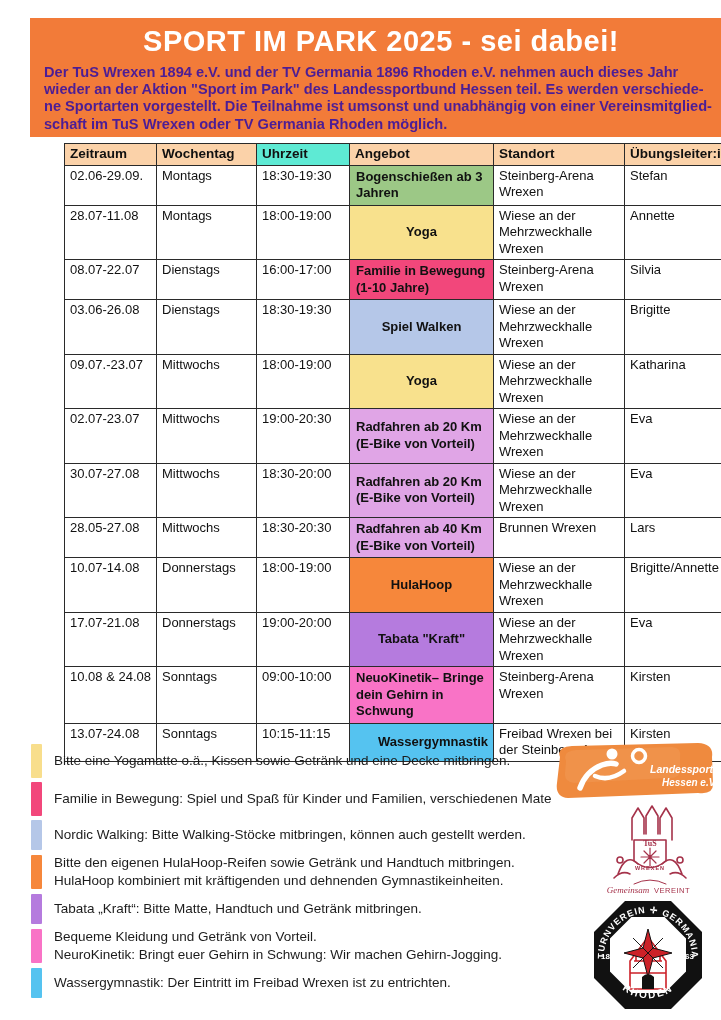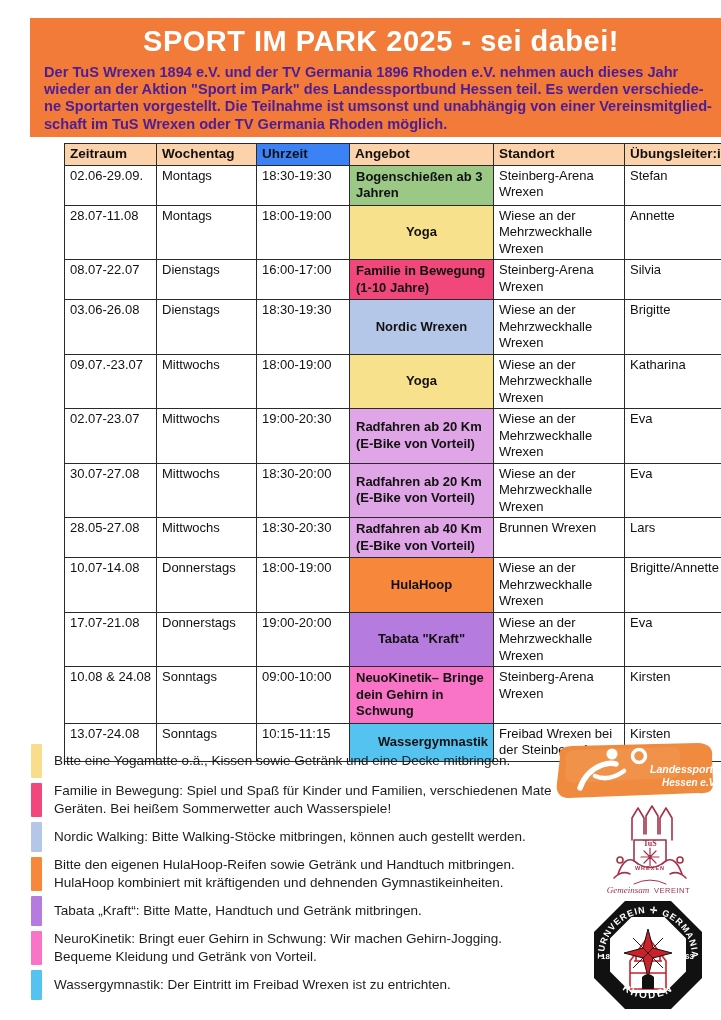--- a/index.html
+++ b/index.html
@@ -53,21 +53,21 @@
         <col style="width:100px">
         <col style="width:93px">
       <col style="width:144px">
         <col style="width:131px">
         <col style="width:105px">
     </colgroup>
     <thead>
       <tr>
           <th style="background: rgb(251, 210, 169);">Zeitraum</th>
           <th style="background: rgb(251, 210, 169);">Wochentag</th>
-          <th style="background: #3b82f6;">Uhrzeit</th>
+          <th style="background: #5eead4;">Uhrzeit</th>
           <th style="background: rgb(251, 210, 169);">Angebot</th>
           <th style="background: rgb(251, 210, 169);">Standort</th>
           <th style="background: rgb(251, 210, 169);">Übungsleiter:in</th>
         </tr>
     </thead>
     <tbody>
         <tr>
           <td>02.06-29.09.</td>
           <td>Montags</td>
           <td>18:30-19:30</td>
@@ -88,21 +88,21 @@
           <td>Dienstags</td>
           <td>16:00-17:00</td>
           <td class="angebot" style="background: rgb(242, 71, 123); text-align: left;">Familie in Bewegung (1-10 Jahre)</td>
           <td>Steinberg-Arena Wrexen</td>
           <td>Silvia</td>
         </tr>
         <tr>
           <td>03.06-26.08</td>
           <td>Dienstags</td>
           <td>18:30-19:30</td>
-          <td class="angebot" style="background: rgb(181, 199, 232); text-align: center;">Nordic Wrexen</td>
+          <td class="angebot" style="background: rgb(181, 199, 232); text-align: center;">Spiel Walken</td>
           <td>Wiese an der Mehrzweckhalle Wrexen</td>
           <td>Brigitte</td>
         </tr>
         <tr>
           <td>09.07.-23.07</td>
           <td>Mittwochs</td>
           <td>18:00-19:00</td>
           <td class="angebot" style="background: rgb(248, 225, 141); text-align: center;">Yoga</td>
           <td>Wiese an der Mehrzweckhalle Wrexen</td>
           <td>Katharina</td>
@@ -170,21 +170,20 @@
       <div class="legend-item">
         <span class="legend-swatch" style="background: rgb(248, 222, 140); height: 34px;"></span>
         <div class="legend-text">
           <div>Bitte eine Yogamatte o.ä., Kissen sowie Getränk und eine Decke mitbringen.</div>
         </div>
       </div>
       <div class="legend-item">
         <span class="legend-swatch" style="background: rgb(242, 71, 123); height: 34px;"></span>
         <div class="legend-text">
           <div>Familie in Bewegung: Spiel und Spaß für Kinder und Familien, verschiedenen Mate</div>
-          <div>Geräten. Bei heißem Sommerwetter auch Wasserspiele!</div>
         </div>
       </div>
       <div class="legend-item">
         <span class="legend-swatch" style="background: rgb(181, 199, 232); height: 30px;"></span>
         <div class="legend-text">
           <div>Nordic Walking: Bitte Walking-Stöcke mitbringen, können auch gestellt werden.</div>
         </div>
       </div>
       <div class="legend-item">
         <span class="legend-swatch" style="background: rgb(246, 135, 59); height: 34px;"></span>
@@ -195,22 +194,22 @@
       </div>
       <div class="legend-item">
         <span class="legend-swatch" style="background: rgb(181, 123, 222); height: 30px;"></span>
         <div class="legend-text">
           <div>Tabata „Kraft“: Bitte Matte, Handtuch und Getränk mitbringen.</div>
         </div>
       </div>
       <div class="legend-item">
         <span class="legend-swatch" style="background: rgb(249, 115, 198); height: 34px;"></span>
         <div class="legend-text">
+          <div>Bequeme Kleidung und Getränk von Vorteil.</div>
           <div>NeuroKinetik: Bringt euer Gehirn in Schwung: Wir machen Gehirn-Jogging.</div>
-          <div>Bequeme Kleidung und Getränk von Vorteil.</div>
         </div>
       </div>
       <div class="legend-item">
         <span class="legend-swatch" style="background: rgb(85, 195, 240); height: 30px;"></span>
         <div class="legend-text">
           <div>Wassergymnastik: Der Eintritt im Freibad Wrexen ist zu entrichten.</div>
         </div>
       </div>
     </div>
 

